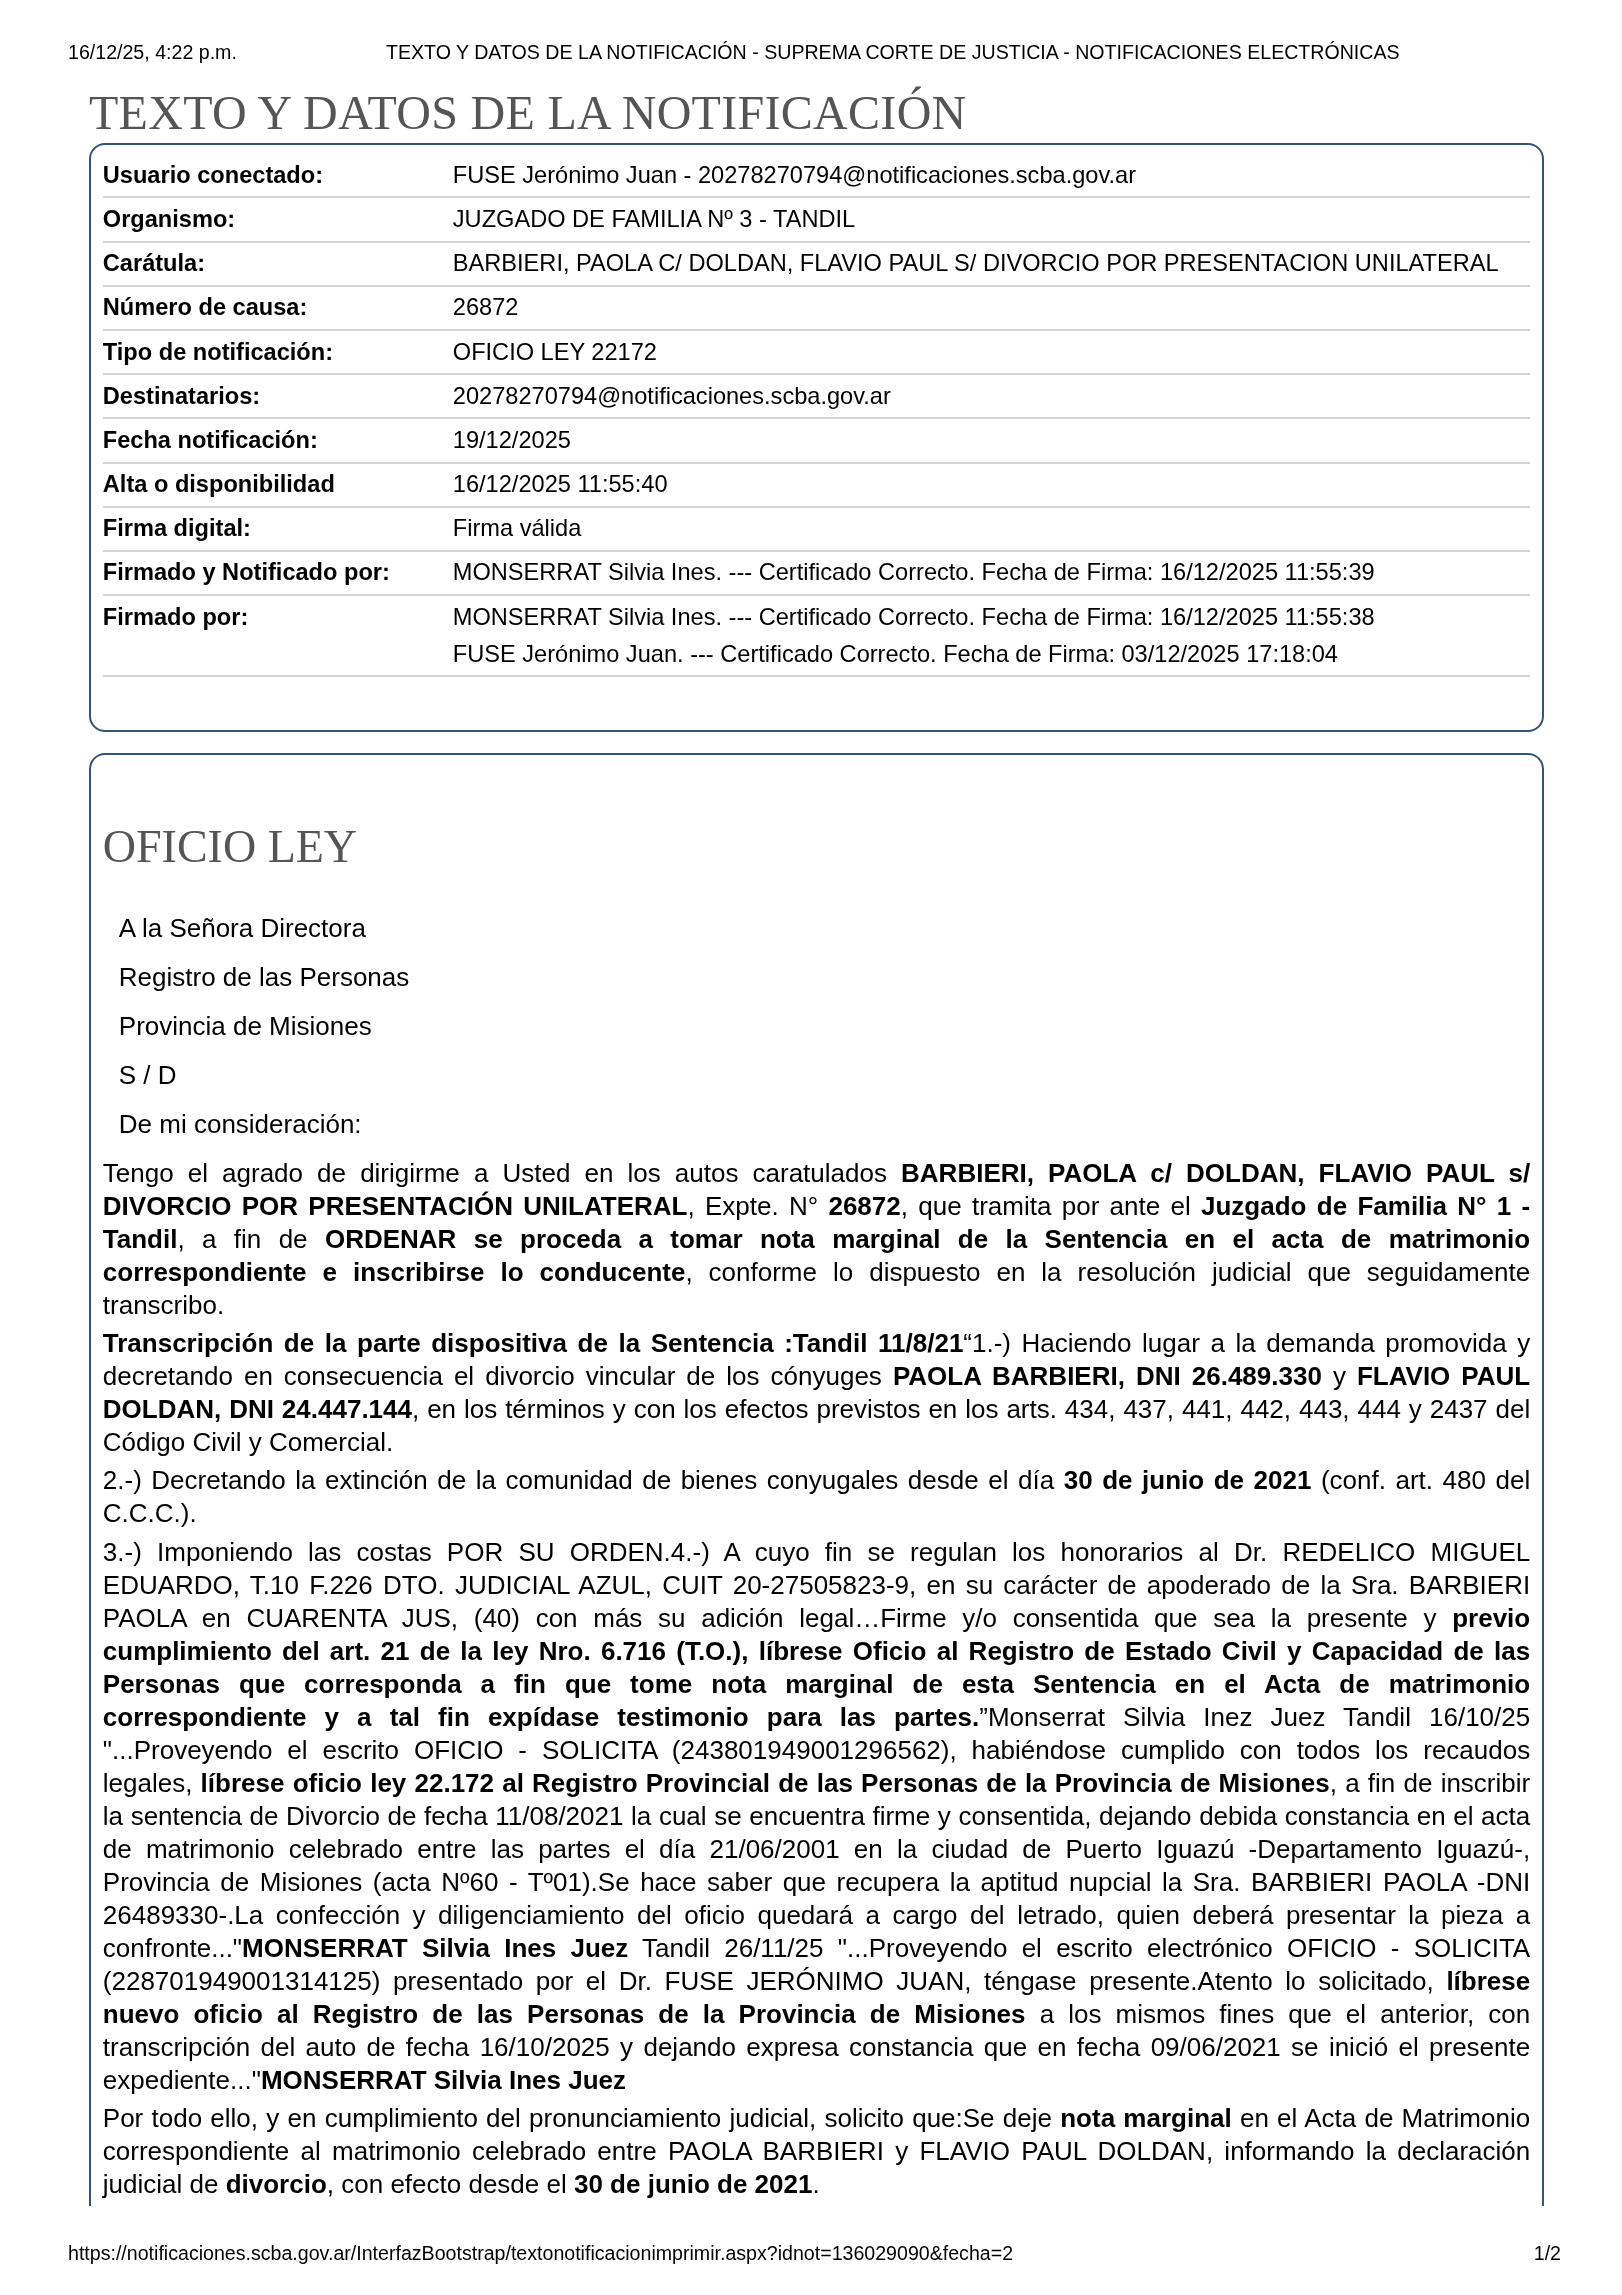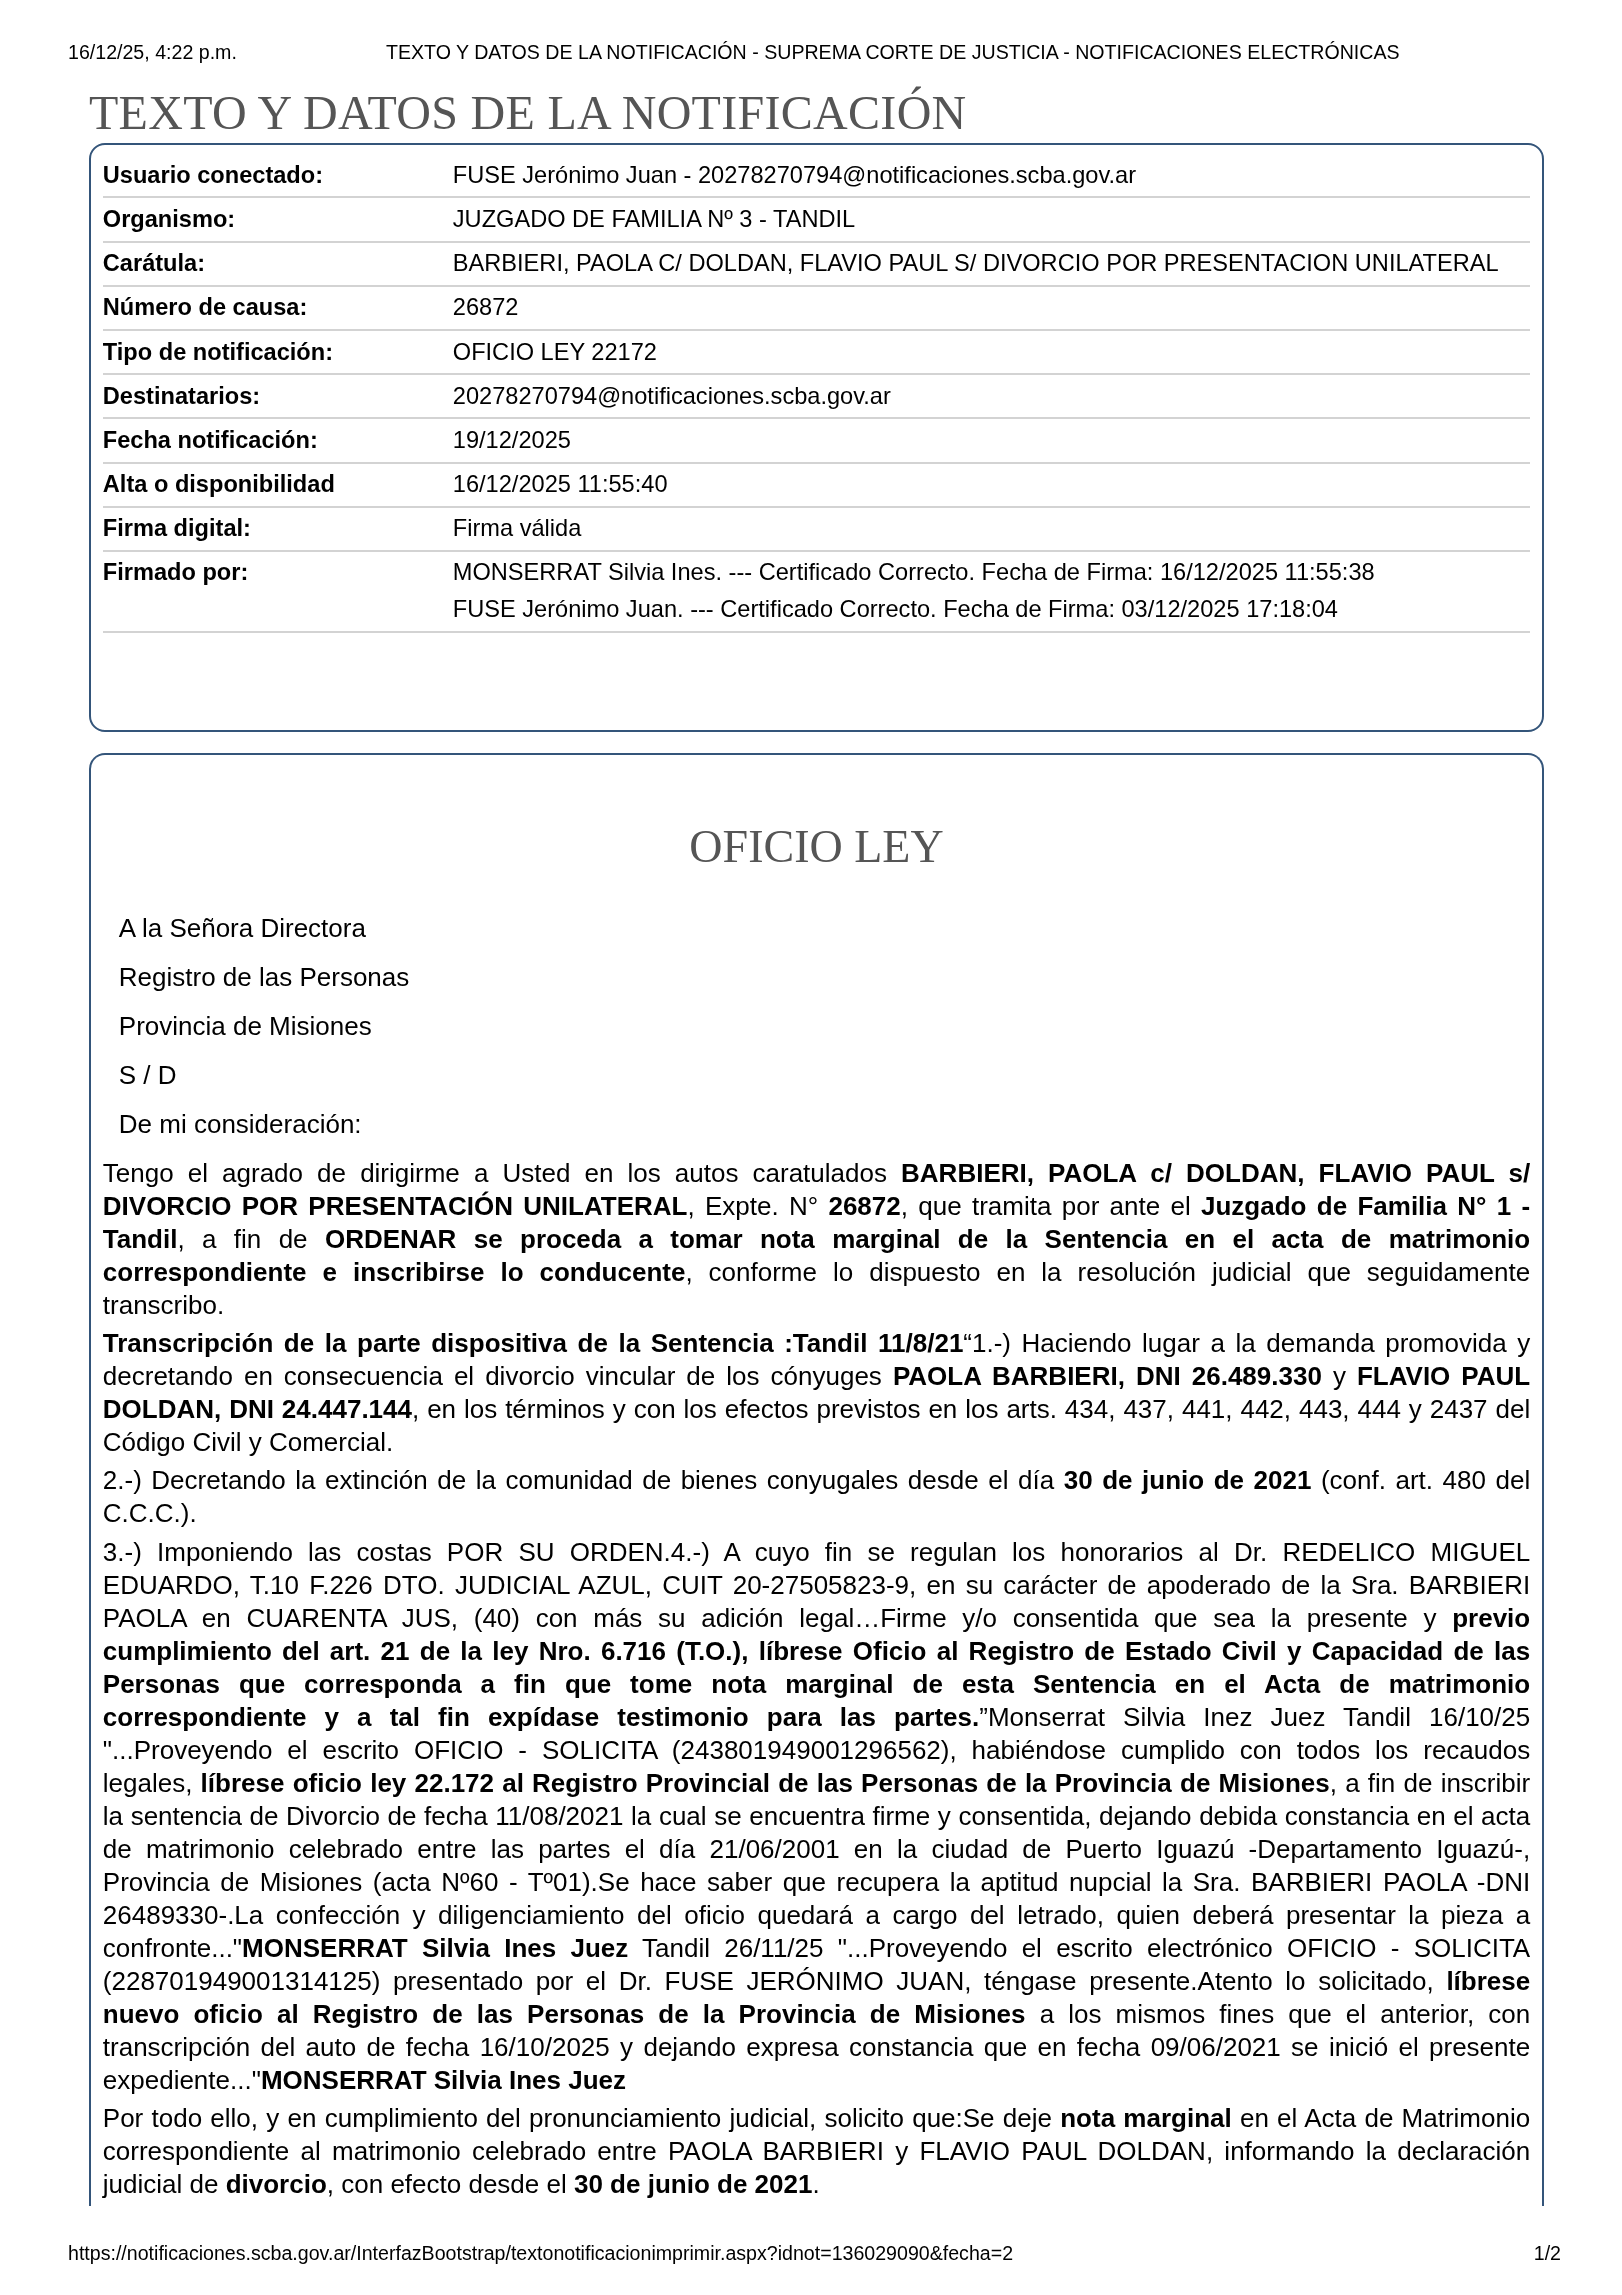--- a/index.html
+++ b/index.html
@@ -8,21 +8,21 @@
   .print-header .date { position: absolute; left: 68px; }
   .print-header .ptitle { position: absolute; left: 386px; }
   .page-title { position: absolute; top: 73px; left: 77px; font-family: "Liberation Serif", serif; font-size: 48px; color: #555555; margin: 12px; font-weight: normal; letter-spacing: 0.3px; }
   .card { position: absolute; left: 89px; width: 1455px; border: 2.6px solid #34557a; border-radius: 16px; box-sizing: border-box; background: #fff; }
   .info-card { top: 143px; height: 589px; padding: 9.2px 11.8px 0 11.8px; }
   .info-table { width: 100%; border-collapse: collapse; }
   .info-table tr { border-bottom: 2.6px solid #d3d3d3; }
   .info-table td { vertical-align: top; font-size: 23.6px; line-height: 37px; padding: 2.6px 0 2.6px 0; }
   .info-table td.lbl { font-weight: bold; width: 350px; }
   .body-card { top: 753px; height: 1453px; border-bottom: none; border-bottom-left-radius: 0; border-bottom-right-radius: 0; padding: 0 11.8px 0 11.8px; }
-  .oficio-title { text-align: center; font-family: "Liberation Serif", serif; font-size: 46px; color: #555; margin: 65px 0 39px 0; font-weight: normal; }
+  .oficio-title { font-family: "Liberation Serif", serif; font-size: 46px; color: #555; margin: 65px 0 39px 0; font-weight: normal; }
   .addr p { margin: 16px; font-size: 26px; line-height: 33px; }
   .body-text { font-size: 26px; line-height: 33px; text-align: justify; margin: 0 0 5.2px 0; }
   .body-text b { font-weight: bold; }
   .print-footer { position: absolute; top: 2242px; left: 0; width: 1622px; font-size: 19.6px; }
   .print-footer .url { position: absolute; left: 68px; }
   .print-footer .page { position: absolute; right: 61px; }
 </style>
 </head>
 <body>
 
@@ -66,20 +66,24 @@
       </tr>
       <tr>
         <td class="lbl">Alta o disponibilidad</td>
         <td>16/12/2025 11:55:40</td>
       </tr>
       <tr>
         <td class="lbl">Firma digital:</td>
         <td>Firma válida</td>
       </tr>
       <tr>
+        <td class="lbl">Firmado y Notificado por:</td>
+        <td>MONSERRAT Silvia Ines. --- Certificado Correcto. Fecha de Firma: 16/12/2025 11:55:39</td>
+      </tr>
+      <tr>
         <td class="lbl">Firmado por:</td>
         <td>
           <div>MONSERRAT Silvia Ines. --- Certificado Correcto. Fecha de Firma: 16/12/2025 11:55:38</div>
           <div>FUSE Jerónimo Juan. --- Certificado Correcto. Fecha de Firma: 03/12/2025 17:18:04</div>
         </td>
       </tr>
     </tbody>
   </table>
 </div>
 

